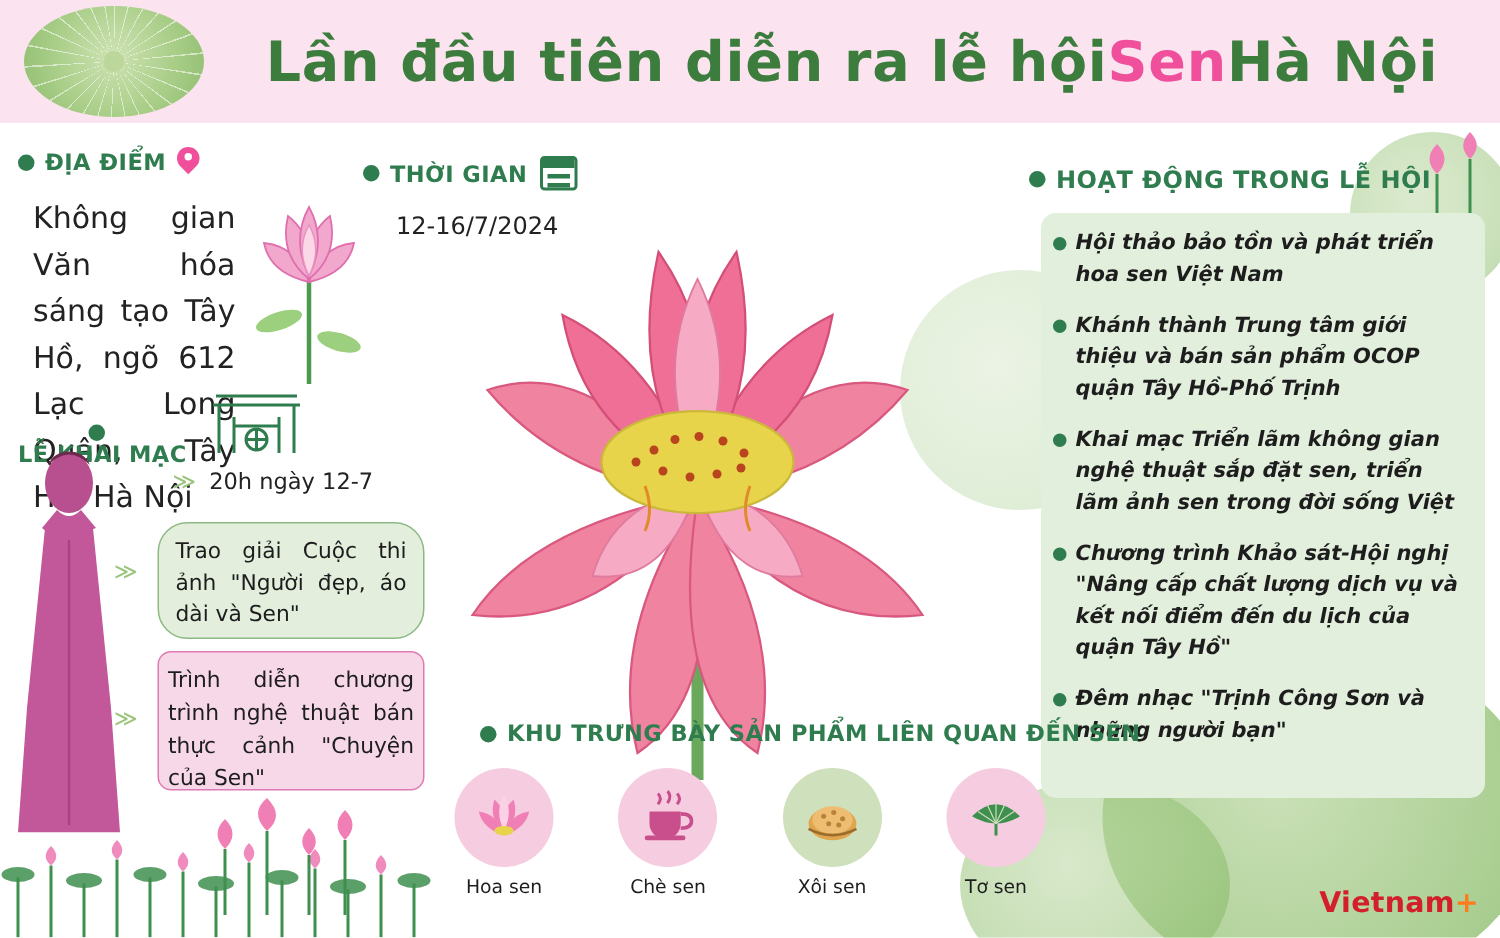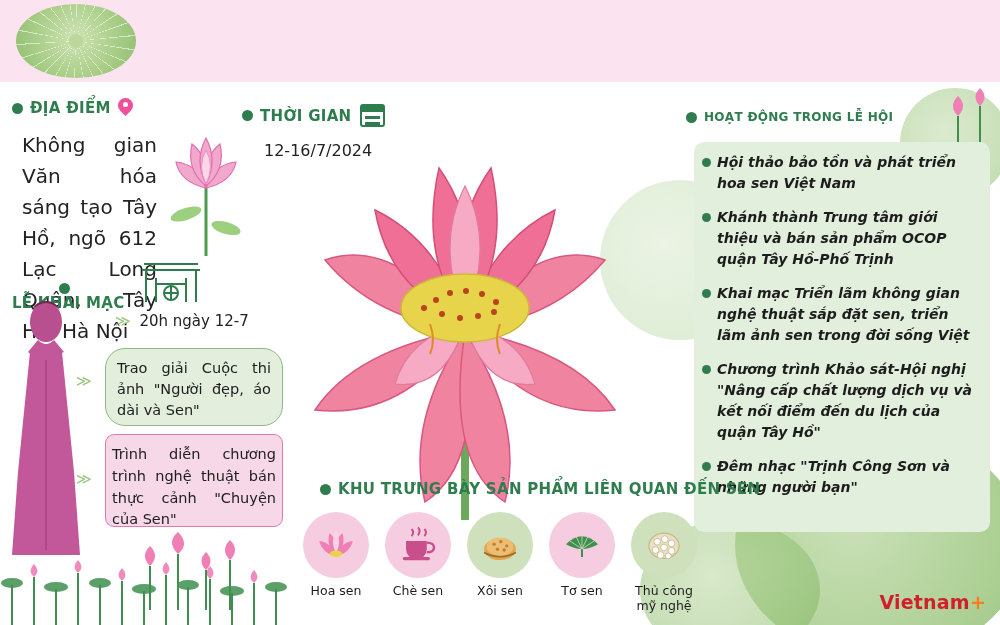--- a/index.html
+++ b/index.html
@@ -117,21 +117,21 @@
     background:#2f7d4f; box-shadow:0 6px 0 #2f7d4f;
   }
   .thoi-gian-date {
     position:absolute; left:264px; top:141px; font-size:16px; color:#222;
   }
 
   
   .flower-wrap { position:absolute; left:250px; top:80px; width:430px; height:440px; }
 
   
-  .hoat-dong-head { position:absolute; left:686px; top:110px; font-size:12px; }
+  .hoat-dong-head { position:absolute; left:686px; top:110px; font-size:16px; }
   .right-box {
     position:absolute; left:694px; top:142px; width:296px; height:390px;
     background:#e3efdd; border-radius:10px; padding:10px 8px 8px 8px;
   }
   .right-item {
     display:flex; align-items:flex-start; margin-bottom:13px;
     font-size:14px; line-height:1.5; color:#1d1d1d; font-style:italic;font-weight:bold;
   }
   .right-item .bullet { width:9px; height:9px; margin-top:6px; margin-right:6px; }
 
@@ -231,20 +231,25 @@
       <path d="M40 80 L40 20"></path>
   </g>
   <g fill="#ef7fb4">
     <path d="M18 30 q-10 -10 0 -20 q10 10 0 20z"></path>
     <path d="M40 20 q-9 -9 0 -18 q9 9 0 18z"></path>
   </g>
 </svg>
 
 <div class="header">
   <div class="header-leaf"></div>
+  <div class="title">
+    <span class="t-green">Lần đầu tiên diễn ra lễ hội </span>
+      <span class="t-pink">Sen</span>
+      <span class="t-green"> Hà Nội</span>
+  </div>
 </div>
 
 <div class="sec-head dia-diem-head">
   <span class="bullet"></span>
   <span>ĐỊA ĐIỂM</span>
   <span class="pin"></span>
 </div>
 <div class="dia-diem-text">Không gian Văn hóa sáng tạo Tây Hồ, ngõ 612 Lạc Long Quân, Tây Hồ, Hà Nội</div>
 
 <svg style="position:absolute; left:150px; top:96px; width:110px; height:160px;" viewBox="0 0 110 160">
@@ -443,36 +448,18 @@
             <path d="M25 30 L18 15"></path>
             <path d="M25 30 L25 12"></path>
           <path d="M25 30 L32 15"></path>
             <path d="M25 30 L40 20"></path>
         </g>
       </svg>
     </div>
     <div class="icon-label">Tơ sen</div>
   </div>
 
-  <div class="icon-item">
-    <div class="icon-circle c-green">
-      <svg viewBox="0 0 50 50" width="42" height="42">
-        <ellipse cx="25" cy="26" rx="18" ry="15" fill="#e9e0c4" stroke="#c8b98c" stroke-width="1.5"></ellipse>
-        <g fill="#fff" stroke="#c8b98c" stroke-width="1">
-          <circle cx="17" cy="21" r="4"></circle>
-            <circle cx="26" cy="18" r="4"></circle>
-            <circle cx="34" cy="23" r="4"></circle>
-          <circle cx="15" cy="31" r="4"></circle>
-            <circle cx="25" cy="28" r="4"></circle>
-            <circle cx="34" cy="32" r="4"></circle>
-          <circle cx="21" cy="37" r="4"></circle>
-            <circle cx="30" cy="38" r="3.5"></circle>
-        </g>
-      </svg>
-    </div>
-    <div class="icon-label">Thủ công mỹ nghệ</div>
-  </div>
 
 </div>
 
 <div class="vnplus">
   <span>Vietnam</span><span class="plus">+</span>
 </div>
 
 </body></html>

